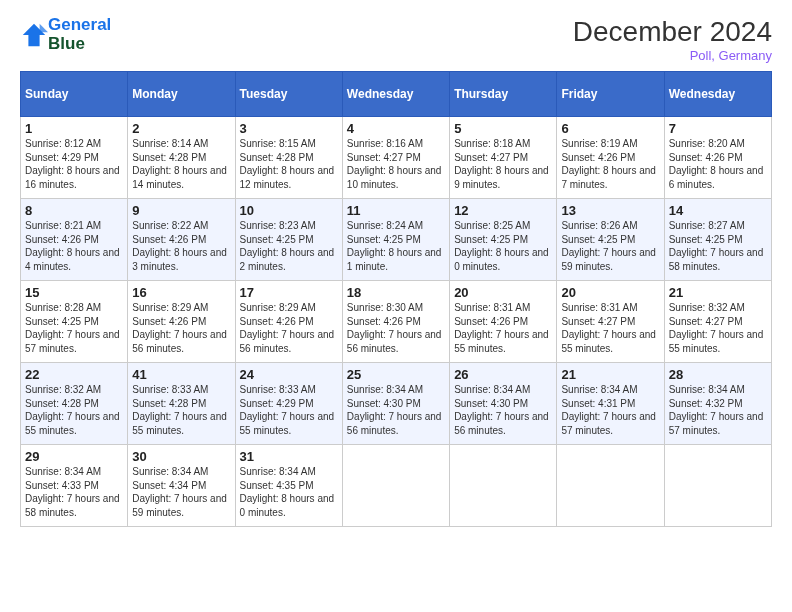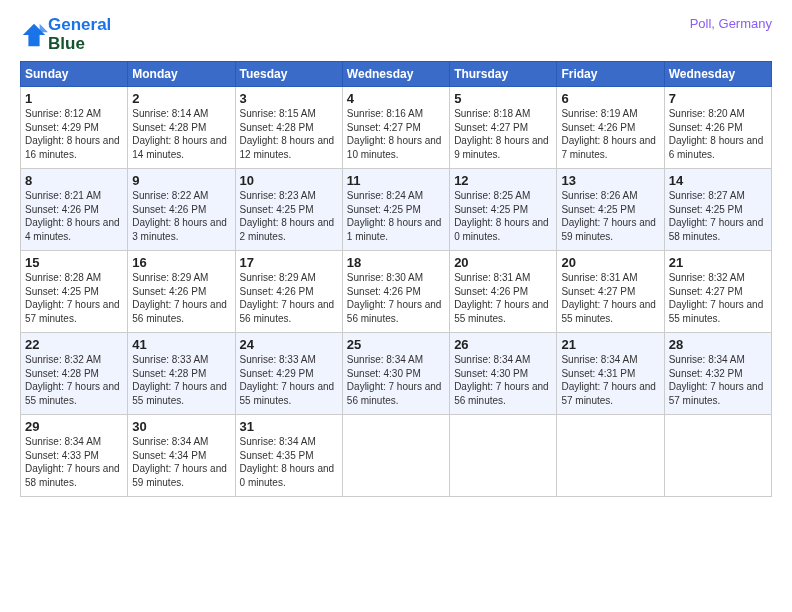--- a/index.html
+++ b/index.html
@@ -41,21 +41,21 @@
       color: #8b5cf6;
     }
     .calendar {
       width: 100%;
       border-collapse: collapse;
       font-size: 10.5px;
     }
     .calendar th {
       background-color: #3a6bc9;
       color: white;
-      padding: 5px 4px;
+      padding: 15px 4px;
       text-align: left;
       font-size: 12px;
       font-weight: bold;
       border: 1px solid #2a5ab9;
     }
     .calendar td {
       border: 1px solid #ccc;
       padding: 4px 4px;
       vertical-align: top;
       width: 107px;
@@ -90,20 +90,21 @@
       <svg class="logo-icon" viewBox="0 0 40 40">
         <polygon points="20,4 36,20 28,20 28,36 12,36 12,20 4,20" fill="#1a73e8"></polygon>
         <polygon points="28,4 40,16 28,16" fill="#1a73e8" opacity="0.7"></polygon>
       </svg>
       <div>
         <div style="font-size:17px;font-weight:bold;color:#1a73e8;line-height:1.1;">General</div>
         <div style="font-size:17px;font-weight:bold;color:#14532d;line-height:1.1;">Blue</div>
       </div>
     </div>
     <div class="title-area">
+      <div class="month-title">December 2024</div>
       <div class="location">Poll, Germany</div>
     </div>
   </div>
 
   <table class="calendar">
     <thead>
       <tr>
       <th>Sunday</th>
           <th>Monday</th>
           <th>Tuesday</th>

